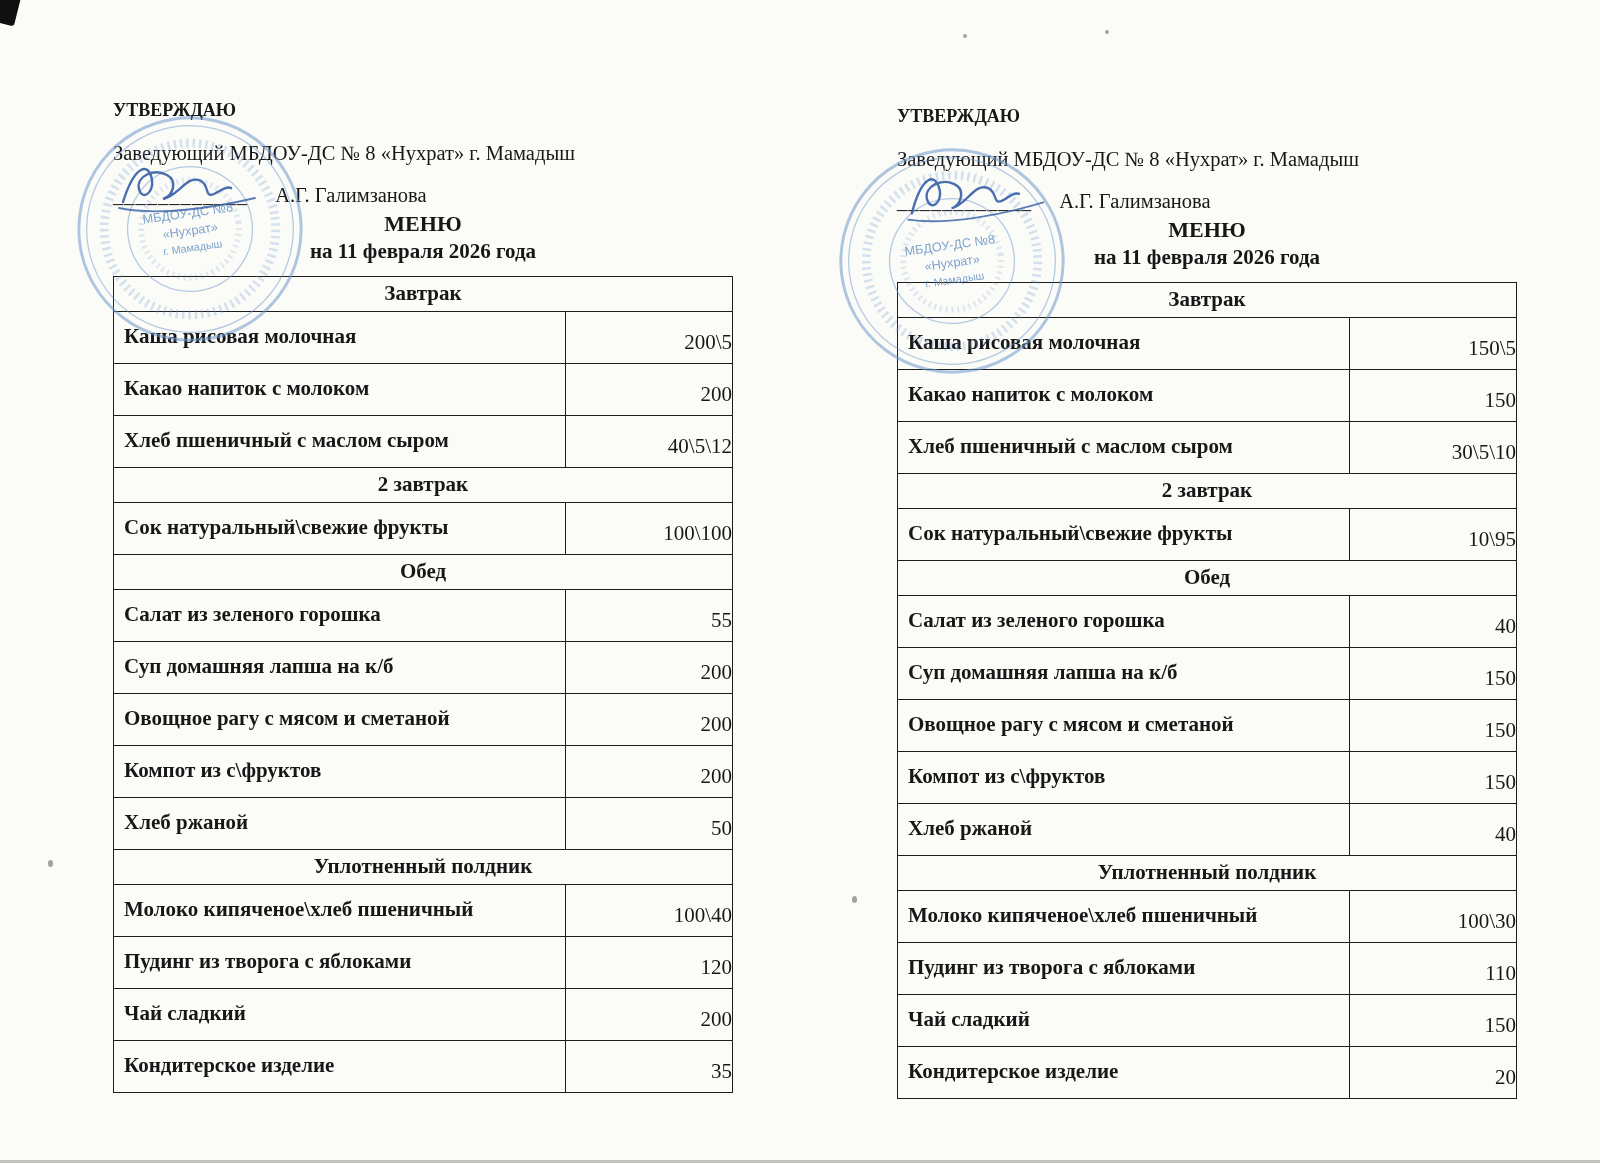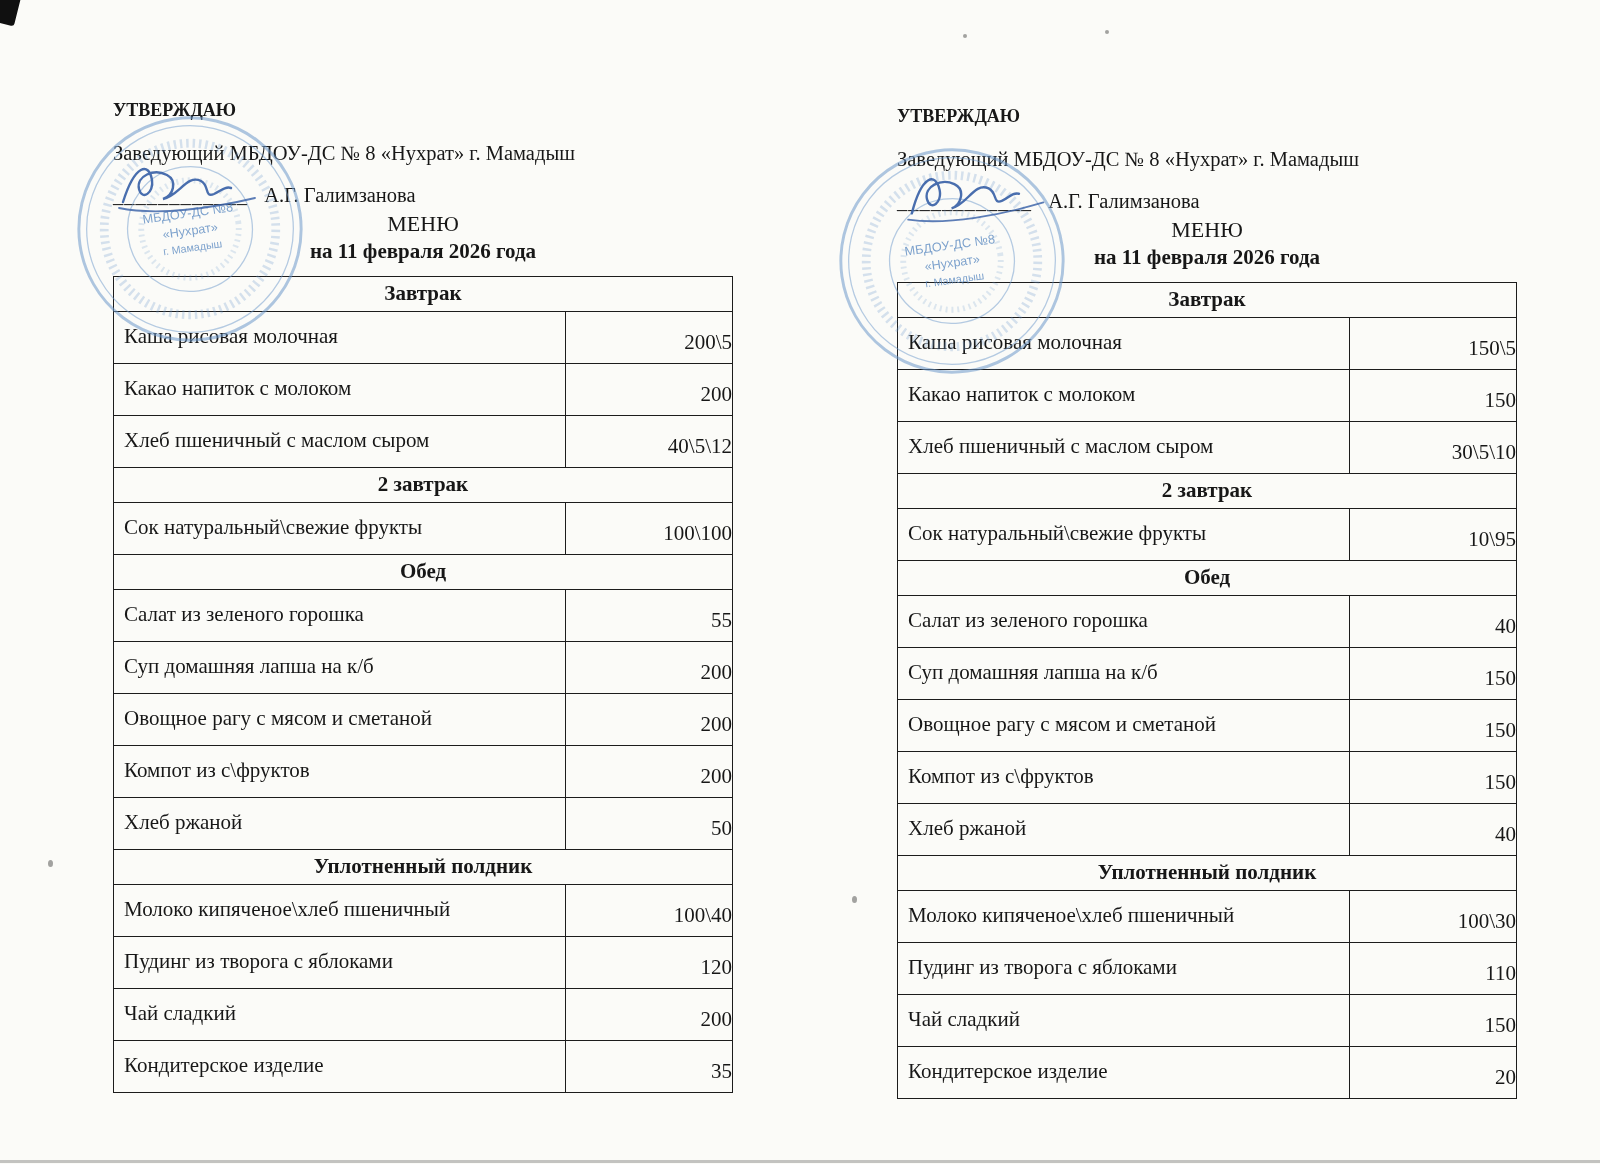--- a/index.html
+++ b/index.html
@@ -14,33 +14,33 @@
 
   
   .sheet { position:absolute; width:620px; }
   .sheet.left  { left:113px; top:100px; }
   .sheet.right { left:897px; top:106px; }
 
   .approve { font-size:18px; margin-bottom:21px; position:relative; z-index:1;font-weight:bold; }
   .org     { font-size:20.5px; margin-bottom:19px; white-space:nowrap; position:relative; z-index:1; }
   .sign    { font-size:20.5px; margin-bottom:0; position:relative; z-index:1; }
   .sign .blank  { letter-spacing:1px; }
-  .sign .signer { margin-left:11px; }
-
-  .menu-title { text-align:center; font-weight:400; font-size:22px; margin-top:4px; position:relative; z-index:1; }
+  .sign .signer { margin-left:22px; }
+
+  .menu-title { text-align:center; font-weight:700; font-size:22px; margin-top:4px; position:relative; z-index:1; }
   .menu-date  { text-align:center; font-weight:700; font-size:21px; margin:2px 0 12px; position:relative; z-index:1; }
 
   
   table.menu { width:100%; border-collapse:collapse; table-layout:fixed; position:relative; z-index:1; background:transparent; }
   table.menu td { border:1.6px solid #1c1c1c; }
   col.c-dish    { width:73%; }
   col.c-portion { width:27%; }
   tr.sec td  { font-weight:700; text-align:center; font-size:21px; padding:4px 0 5px;margin-top:36px; }
   tr.item td { height:52px; font-size:21px; vertical-align:middle; }
-  td.dish    { padding:6px 0 8px 10px; }
+  td.dish    { padding:6px 0 8px 10px;font-weight:bold; }
   td.portion { text-align:right; padding-top:10px; }
 
   
   .stamp { position:absolute; pointer-events:none; z-index:2; transform:rotate(-8deg); }
   .sheet.left  .stamp { left:-40px; top:12px; }
   .sheet.right .stamp { left:-62px; top:38px; }
 
   .sig { position:absolute; pointer-events:none; z-index:3; }
   .sheet.left  .sig { left:0px;  top:56px; }
   .sheet.right .sig { left:4px;  top:58px; transform:rotate(-3deg); }

